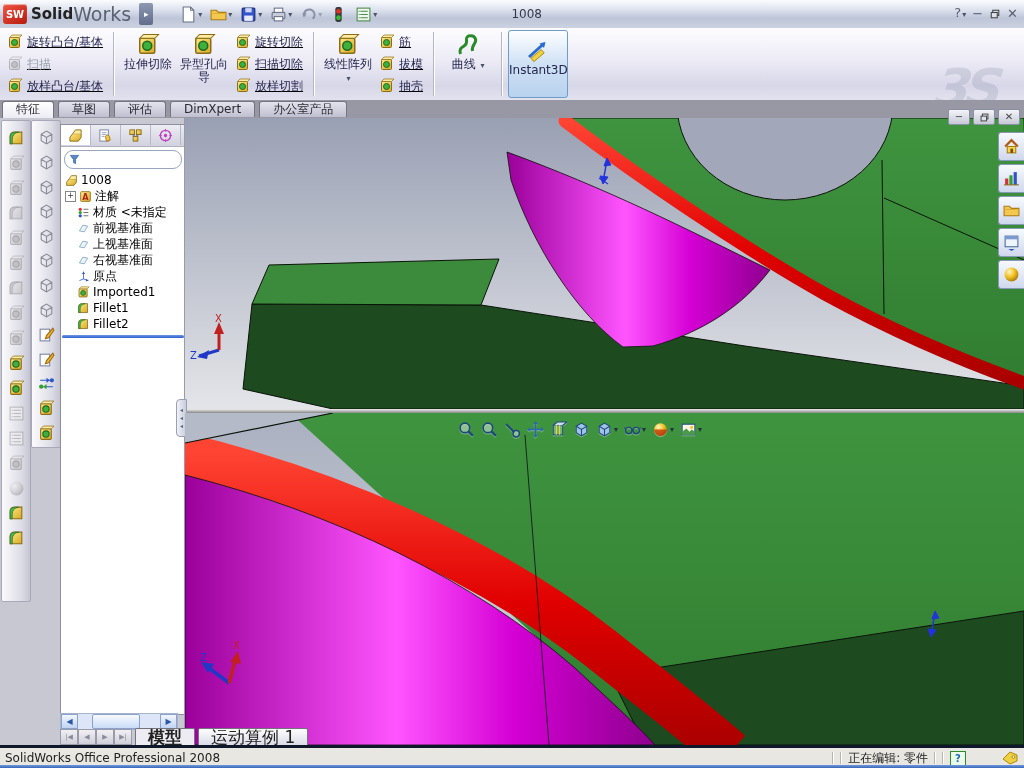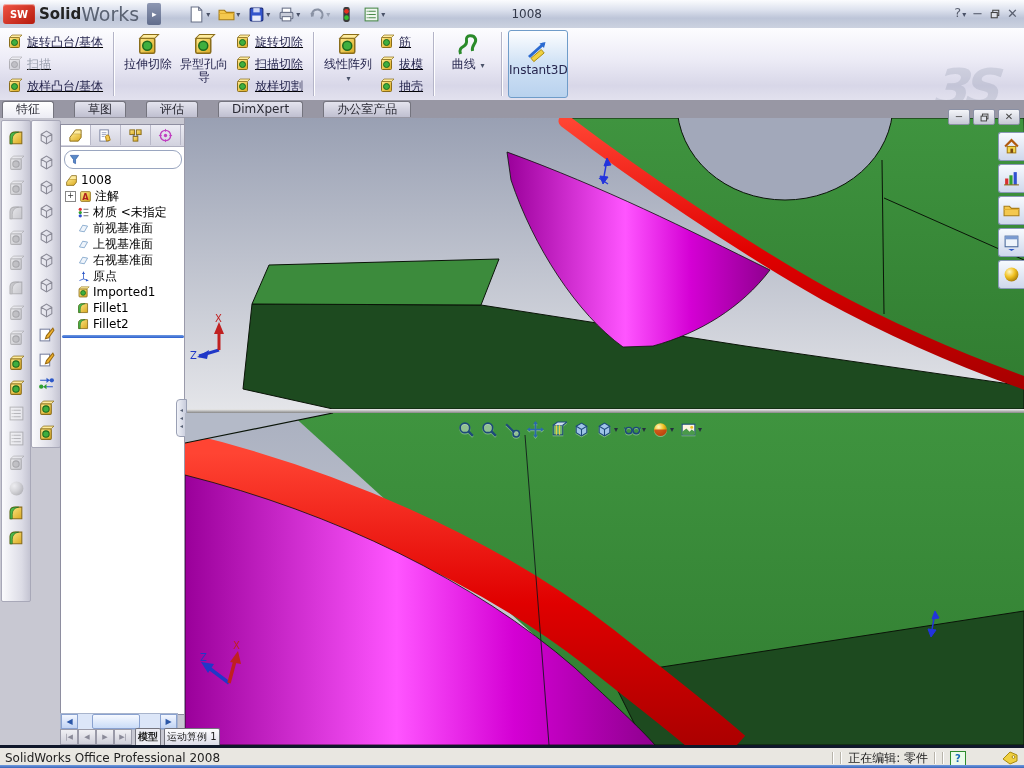--- a/index.html
+++ b/index.html
@@ -3,21 +3,21 @@
 <meta charset="utf-8">
 <style>
   html,body{margin:0;padding:0;}
   body{width:1024px;height:768px;position:relative;overflow:hidden;
        font-family:"DejaVu Sans","Liberation Sans",sans-serif;font-size:12px;
        background:#c8c8d2;-webkit-font-smoothing:antialiased;}
   
   #titlebar{position:absolute;left:0;top:0;width:1024px;height:28px;
     background:linear-gradient(180deg,#fbfcfe 0%,#dde2ee 35%,#bdc5d8 65%,#ccd2e0 100%);
     border-bottom:1px solid #8793ad;display:flex;align-items:center;}
-  .logo-badge{width:32px;height:20px;margin:0 4px 0 3px;border-radius:3px;
+  .logo-badge{width:24px;height:20px;margin:0 4px 0 3px;border-radius:3px;
     background:linear-gradient(145deg,#f05545,#b51a0c);color:#fff;font-weight:bold;font-size:10px;
     display:flex;align-items:center;justify-content:center;box-shadow:inset 0 1px 1px rgba(255,255,255,.6);}
   .logo-solid{font-weight:bold;font-size:15px;color:#222;}
   .logo-works{font-size:19px;color:#5a6272;}
   .logo-chev{width:14px;height:22px;margin-left:8px;background:linear-gradient(180deg,#7c88a6,#5a6residue688);
     background:linear-gradient(180deg,#8d97b2,#616d8c);color:#fff;text-align:center;line-height:22px;border-radius:2px;font-size:9px;}
   .qt{display:flex;align-items:center;margin-left:24px;gap:2px;}
   .qbtn{display:flex;align-items:center;padding:2px 3px;border-radius:2px;}
   .qbtn svg{width:17px;height:17px;}
   .caret::after{content:"▾";font-size:8px;color:#4a5268;margin-left:1px;}
@@ -38,21 +38,21 @@
     width:58px;padding-top:8px;}
   .smallcol{display:flex;flex-direction:column;justify-content:center;text-decoration:underline;}
   .sbtn{display:flex;align-items:center;height:22px;padding:0 5px 0 3px;color:#26264e;font-size:12px;white-space:nowrap;border-radius:2px;}
   .sbtn svg{width:16px;height:16px;margin-right:4px;}
   .sbtn.disabled{color:#9aa0ae;}
   .sbtn.disabled svg{filter:grayscale(1);opacity:.45;}
   #watermark{position:absolute;right:26px;top:30px;font-size:52px;font-style:italic;font-weight:bold;
     color:rgba(125,130,155,.22);transform:skewX(-8deg);letter-spacing:-6px;}
   
   #tabbar{position:absolute;left:0;top:100px;width:1024px;height:18px;background:#9897a4;border-bottom:1px solid #7e7e8c;}
-  .ctab{display:inline-block;height:15px;line-height:15px;padding:0 13px;margin:1px 18px 0 2px;vertical-align:top;
+  .ctab{display:inline-block;height:15px;line-height:15px;padding:0 13px;margin:1px 2px 0 2px;vertical-align:top;
     background:linear-gradient(#e4e4ee,#bfbfd0);border:1px solid #74747e;border-bottom:none;border-radius:3px 3px 0 0;
     color:#2a2a34;font-size:12px;}
   .ctab.active{background:linear-gradient(#ffffff,#ececf4);height:16px;font-weight:normal;}
   
   #main{position:absolute;left:0;top:118px;width:1024px;height:627px;background:#c8c8d2;}
   
   .vtool{position:absolute;top:2px;width:28px;background:linear-gradient(90deg,#fbfbfd,#dcdce6 70%,#c4c4d2);
     border:1px solid #a8a8b8;border-radius:2px;display:flex;flex-direction:column;align-items:center;padding-top:6px;}
   #tbcol1{left:1px;height:474px;}
   #tbcol2{left:31px;height:320px;}
@@ -100,21 +100,21 @@
   #hud .caret::after{color:#23303e;}
   
   #taskpane{position:absolute;right:0;top:14px;width:27px;display:flex;flex-direction:column;gap:3px;align-items:flex-end;}
   .tpbtn{width:25px;height:27px;background:linear-gradient(#f7fafe,#cfd8ec);border:1px solid #8a98b8;border-right:none;
     border-radius:3px 0 0 3px;display:flex;align-items:center;justify-content:center;}
   .tpbtn svg{width:17px;height:17px;}
   
   #doctabs{position:absolute;left:60px;top:609px;width:260px;height:18px;display:flex;align-items:flex-end;}
   .navbtn{width:16px;height:14px;background:linear-gradient(#f0f0f4,#cfcfda);border:1px solid #9a9aa8;color:#8a8a98;
     font-size:7px;display:flex;align-items:center;justify-content:center;}
-  .mtab{height:16px;line-height:16px;padding:0 2px;border:1px solid #74747e;border-bottom:none;font-size:10px;color:#222;
+  .mtab{height:16px;line-height:16px;padding:0 12px;border:1px solid #74747e;border-bottom:none;font-size:17px;color:#222;
     background:linear-gradient(#fdfdff,#dcdce8);border-radius:2px 2px 0 0;margin-left:3px;}
   .mtab.active{font-weight:bold;background:#ececf2;}
   
   #statusbar{position:absolute;left:0;top:745px;width:1024px;height:20px;background:#e9e7e1;border-top:3px solid #0f172a;
     display:flex;align-items:center;color:#222;}
   #statusbar .lefttext{margin-left:5px;}
   #statusright{margin-left:auto;display:flex;align-items:center;gap:6px;margin-right:6px;}
   .sdiv{width:1px;height:12px;background:#b8b4aa;border-right:1px solid #fff;}
   #helpbox{width:14px;height:13px;background:#eafbea;border:1px solid #2e8b2e;color:#1a6ab8;font-weight:bold;font-size:10px;
     display:flex;align-items:center;justify-content:center;}

